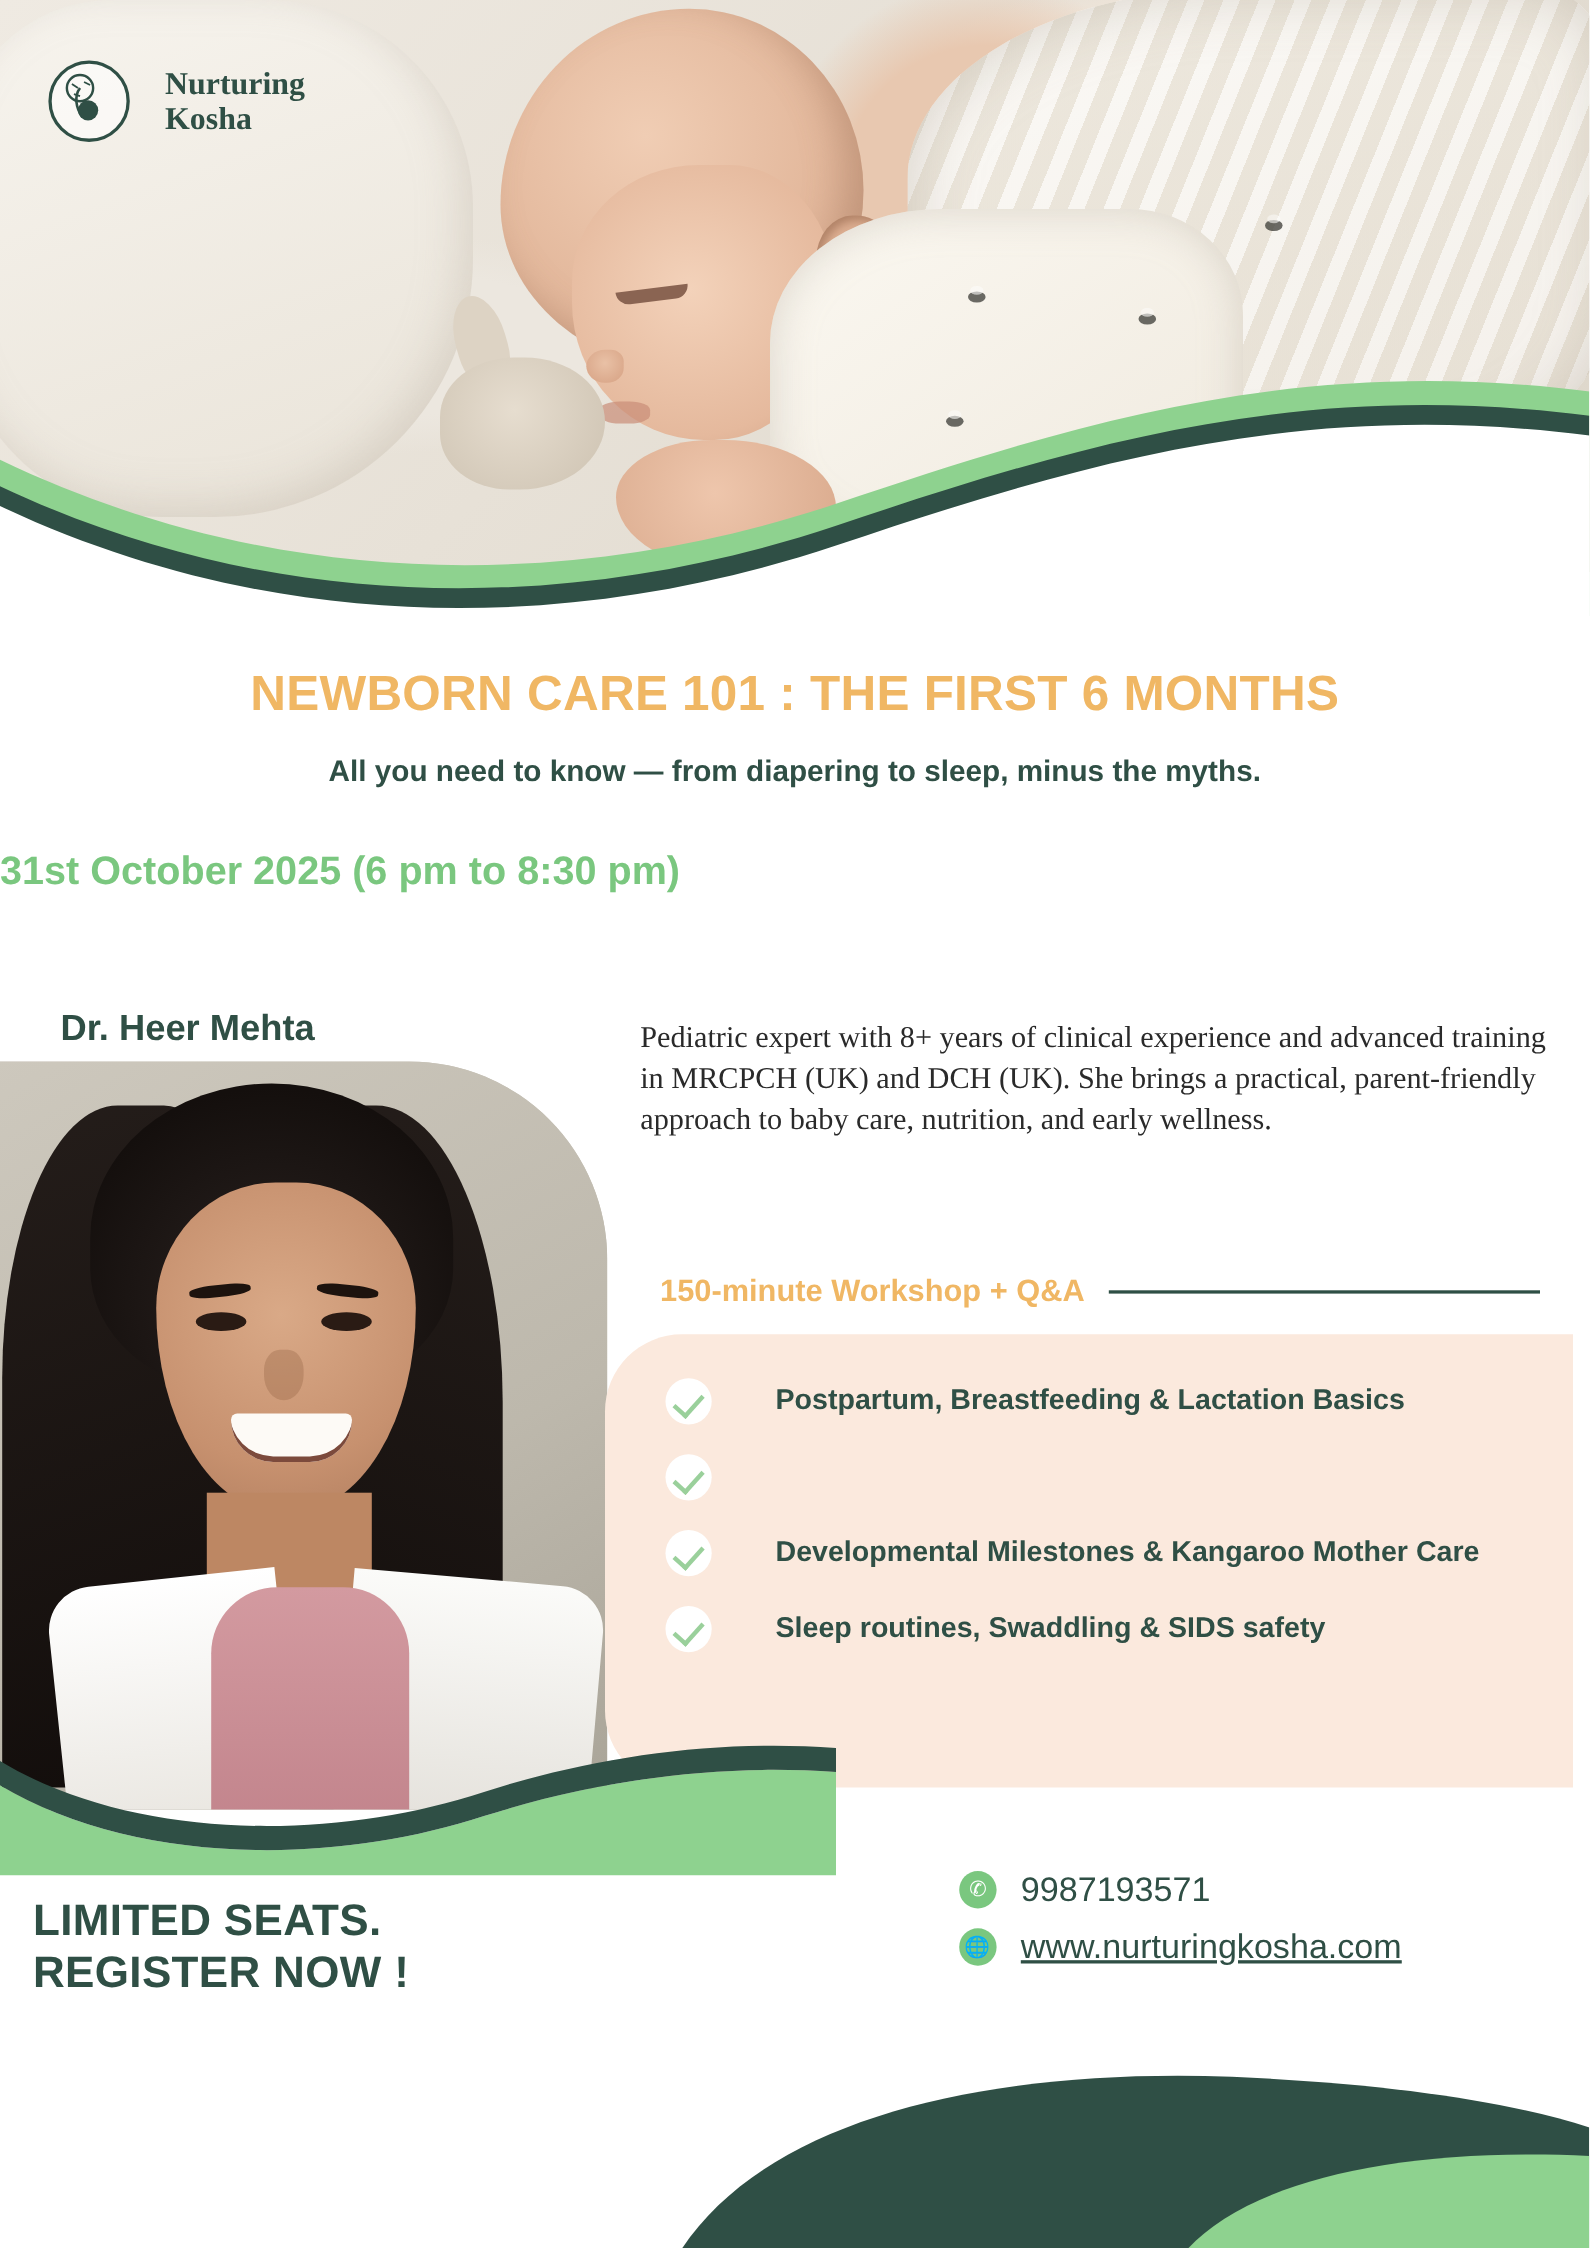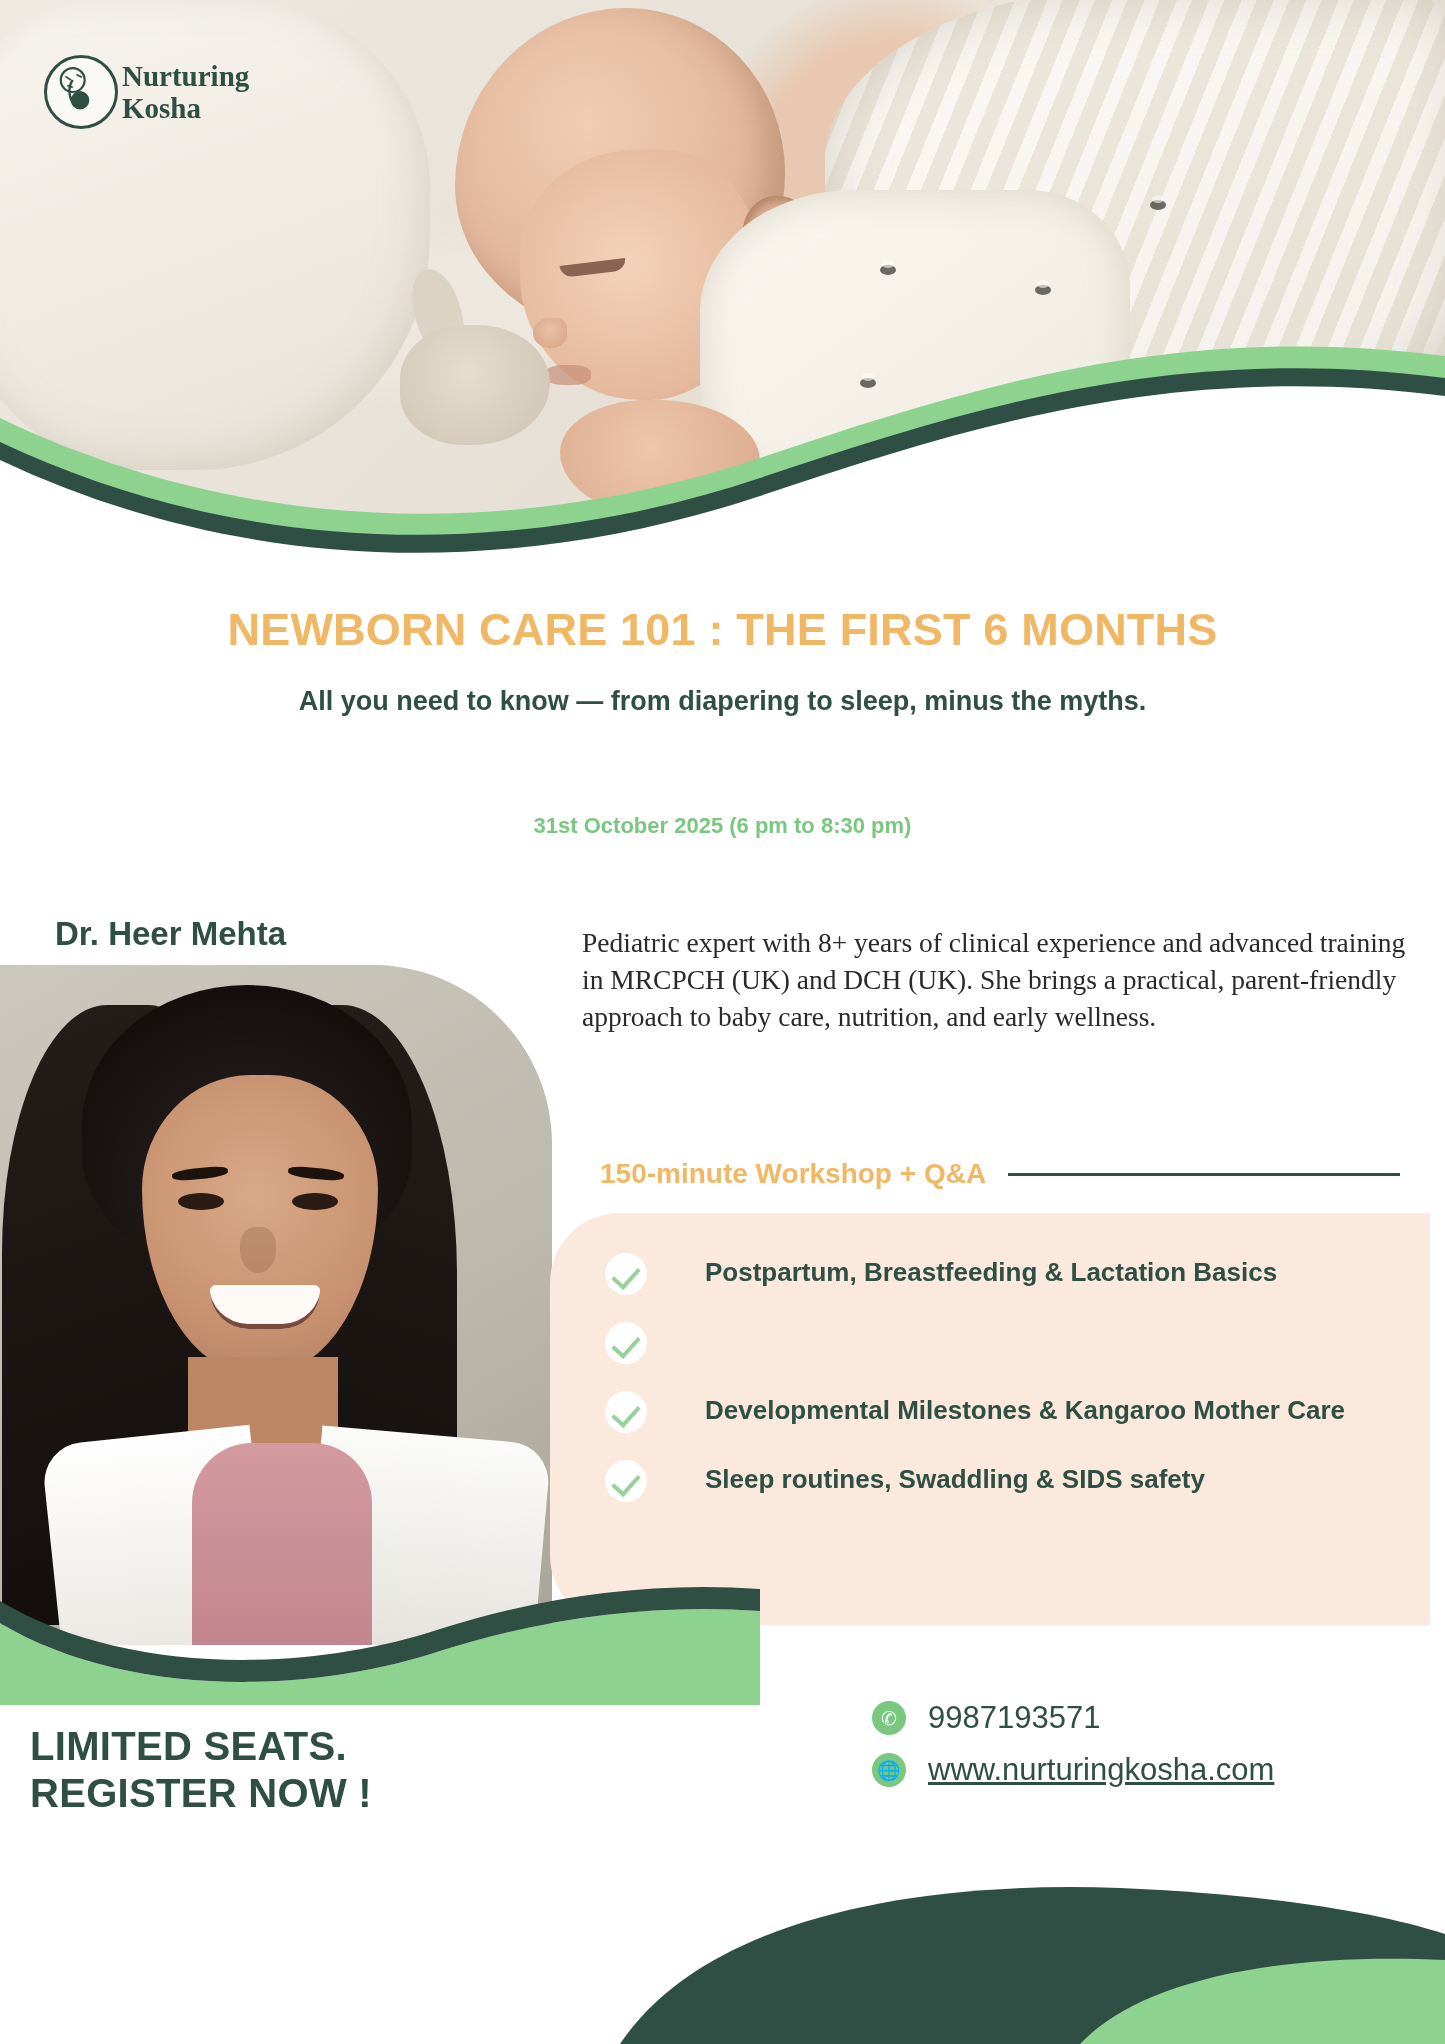--- a/index.html
+++ b/index.html
@@ -157,23 +157,23 @@
   .subtitle {
     position: absolute;
     top: 686px; left: 0; width: 1445px;
     text-align: center;
     font-size: 27px;
     font-weight: 700;
     color: #2f4f45;
   }
   .datetime {
     position: absolute;
-    top: 813px; left: 0; width: 1445px;
-    text-align: center;
-    font-size: 22px;
+    top: 771px; left: 0; width: 1445px;
+    text-align: left;
+    font-size: 36px;
     font-weight: 700;
     color: #7ac77f;
   }
 
   
   .speaker-name {
     position: absolute;
     top: 915px; left: 55px;
     font-size: 33px;
     font-weight: 800;
@@ -340,21 +340,21 @@
     font-weight: 500;
   }
   .c-text.link { text-decoration: underline; }
 
   
   .logo {
     position: absolute;
     left: 44px; top: 55px;
     display: flex;
     align-items: center;
-    gap: 4px;
+    gap: 32px;
     z-index: 20;
   }
   .logo-mark {
     width: 74px; height: 74px;
     border-radius: 50%;
     border: 3px solid #2f4f45;
     position: relative;
     background: rgba(255,255,255,.55);
   }
   .logo-text {

